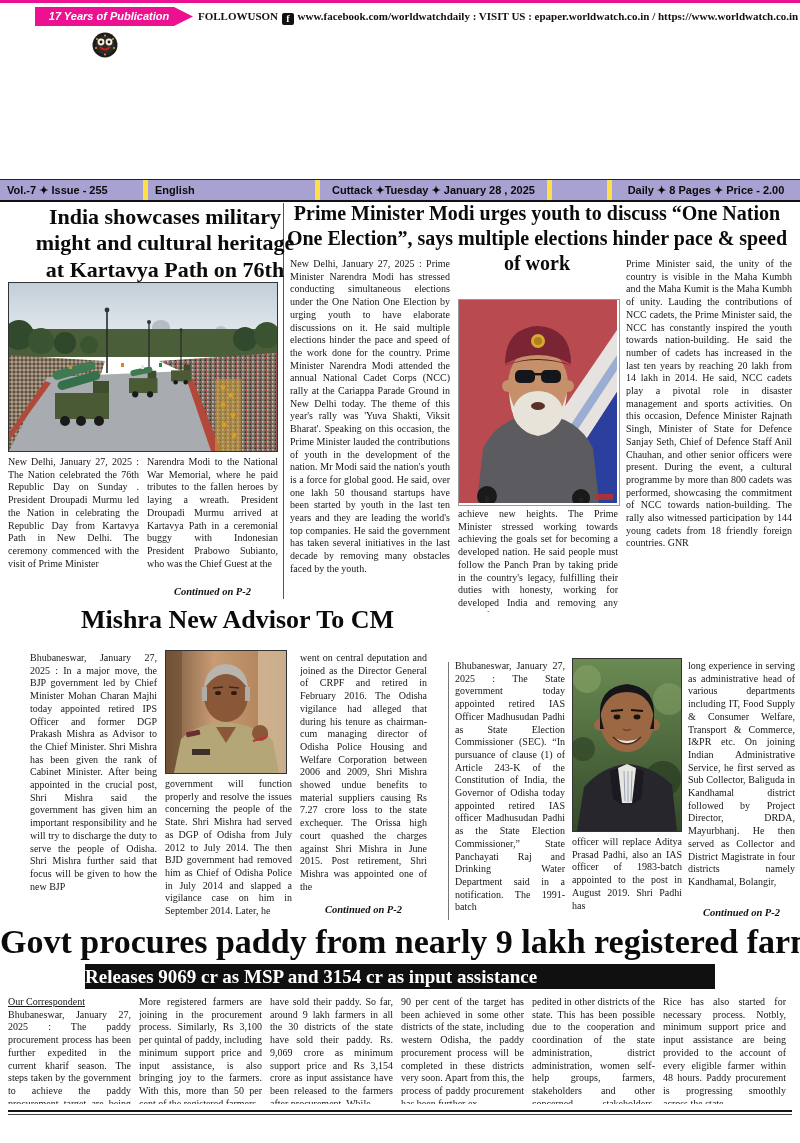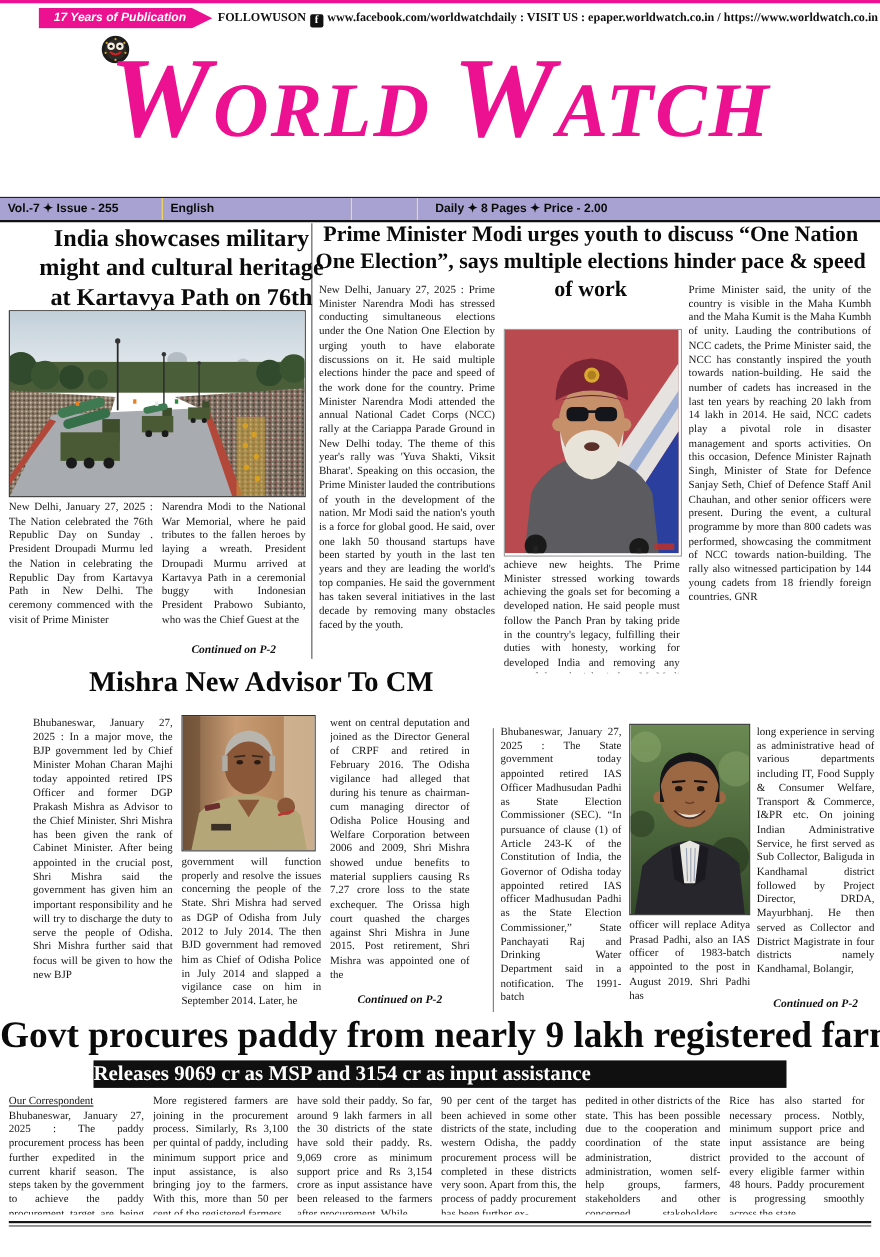--- a/index.html
+++ b/index.html
@@ -17,21 +17,21 @@
           font:700 10px/12px "Liberation Serif",serif;text-align:center;vertical-align:-2px;margin:0 1px;}
   .masthead{left:0;top:20px;width:800px;height:140px;text-align:center;color:#EC1190;
             font-family:"Liberation Serif",serif;font-weight:700;font-style:italic;
             letter-spacing:2px;white-space:nowrap;}
   .mh-init{font-size:104px;line-height:140px;}
   .mh-rest{font-size:70px;line-height:140px;}
   .rni{left:0;top:156px;width:800px;text-align:center;font:700 12px/16px "Liberation Serif",serif;color:#111;}
   .infobar{left:0;top:179px;width:800px;height:20px;background:#A8A2D2;border-top:1px solid #222;
            border-bottom:2px solid #111;display:flex;box-sizing:content-box;
            font:700 11px/20px "Liberation Sans",sans-serif;color:#0a0a0a;}
-  .ib-cell{height:20px;box-sizing:border-box;border-right:1px solid #fde047;padding:0 7px;white-space:nowrap;overflow:hidden;}
+  .ib-cell{height:20px;box-sizing:border-box;border-right:5px solid #fde047;padding:0 7px;white-space:nowrap;overflow:hidden;}
   .ib-cell:last-child{border-right:none;}
   
   .headline{font-family:"Liberation Serif",serif;font-weight:700;text-align:center;color:#0b0b0b;}
   .bodytxt{font-size:10px;line-height:12.7px;text-align:justify;color:#161616;overflow:hidden;}
   .continued{font:italic 700 10.5px/13px "Liberation Serif",serif;text-align:center;color:#111;}
   .byline{text-decoration:underline;text-align:left;}
   .vrule{width:1px;background:#555;}
   .photo{overflow:hidden;}
   .photo svg{display:block;}
   .border1{border:1px solid #333;}
@@ -61,27 +61,25 @@
         <circle cx="17" cy="10" r="1.4" fill="#111"></circle>
       <path d="M8,15 Q13,20 18,15" stroke="#c92222" stroke-width="2" fill="none"></path>
       <circle cx="13" cy="3.5" r="1" fill="#d8a830"></circle>
         <circle cx="5" cy="7" r="1" fill="#d8a830"></circle>
       <circle cx="21" cy="7" r="1" fill="#d8a830"></circle>
         <circle cx="4" cy="16" r="1" fill="#d8a830"></circle>
       <circle cx="22" cy="16" r="1" fill="#d8a830"></circle>
         <circle cx="13" cy="22.5" r="1" fill="#d8a830"></circle>
     </svg>
   </div>
-  <div class="abs masthead">
-    <span class="mh-init">W</span><span class="mh-rest">ORLD</span><span class="mh-rest">&nbsp;</span><span class="mh-init">W</span><span class="mh-rest">ATCH</span>
-  </div>
 
   <div class="abs infobar">
     <div class="ib-cell" style="width:148px;">Vol.-7 ✦ Issue - 255</div>
     <div class="ib-cell" style="width:172px;text-align:left;">English</div>
+    <div class="ib-cell" style="width:232px;text-align:center;">Cuttack ✦Tuesday ✦ January 28 , 2025</div>
     <div class="ib-cell" style="width:60px;"></div>
     <div class="ib-cell" style="width:188px;text-align:center;">Daily ✦ 8 Pages ✦ Price - 2.00</div>
   </div>
 
   <div class="abs vrule" style="left:283px;top:203px;height:396px;"></div>
   <div class="abs vrule" style="left:448px;top:662px;height:258px;background:#777;"></div>
 
   <div class="abs headline" style="left:16px;top:204px;width:274px;height:74px;font-size:22px;line-height:1.2;margin-left:12px;">India showcases military might and cultural heritage at Kartavya Path on 76th Republic Day</div>
   <div class="abs photo border1" style="left:8px;top:282px;width:268px;height:168px;">
     <svg width="268" height="168" viewBox="0 0 268 168">

